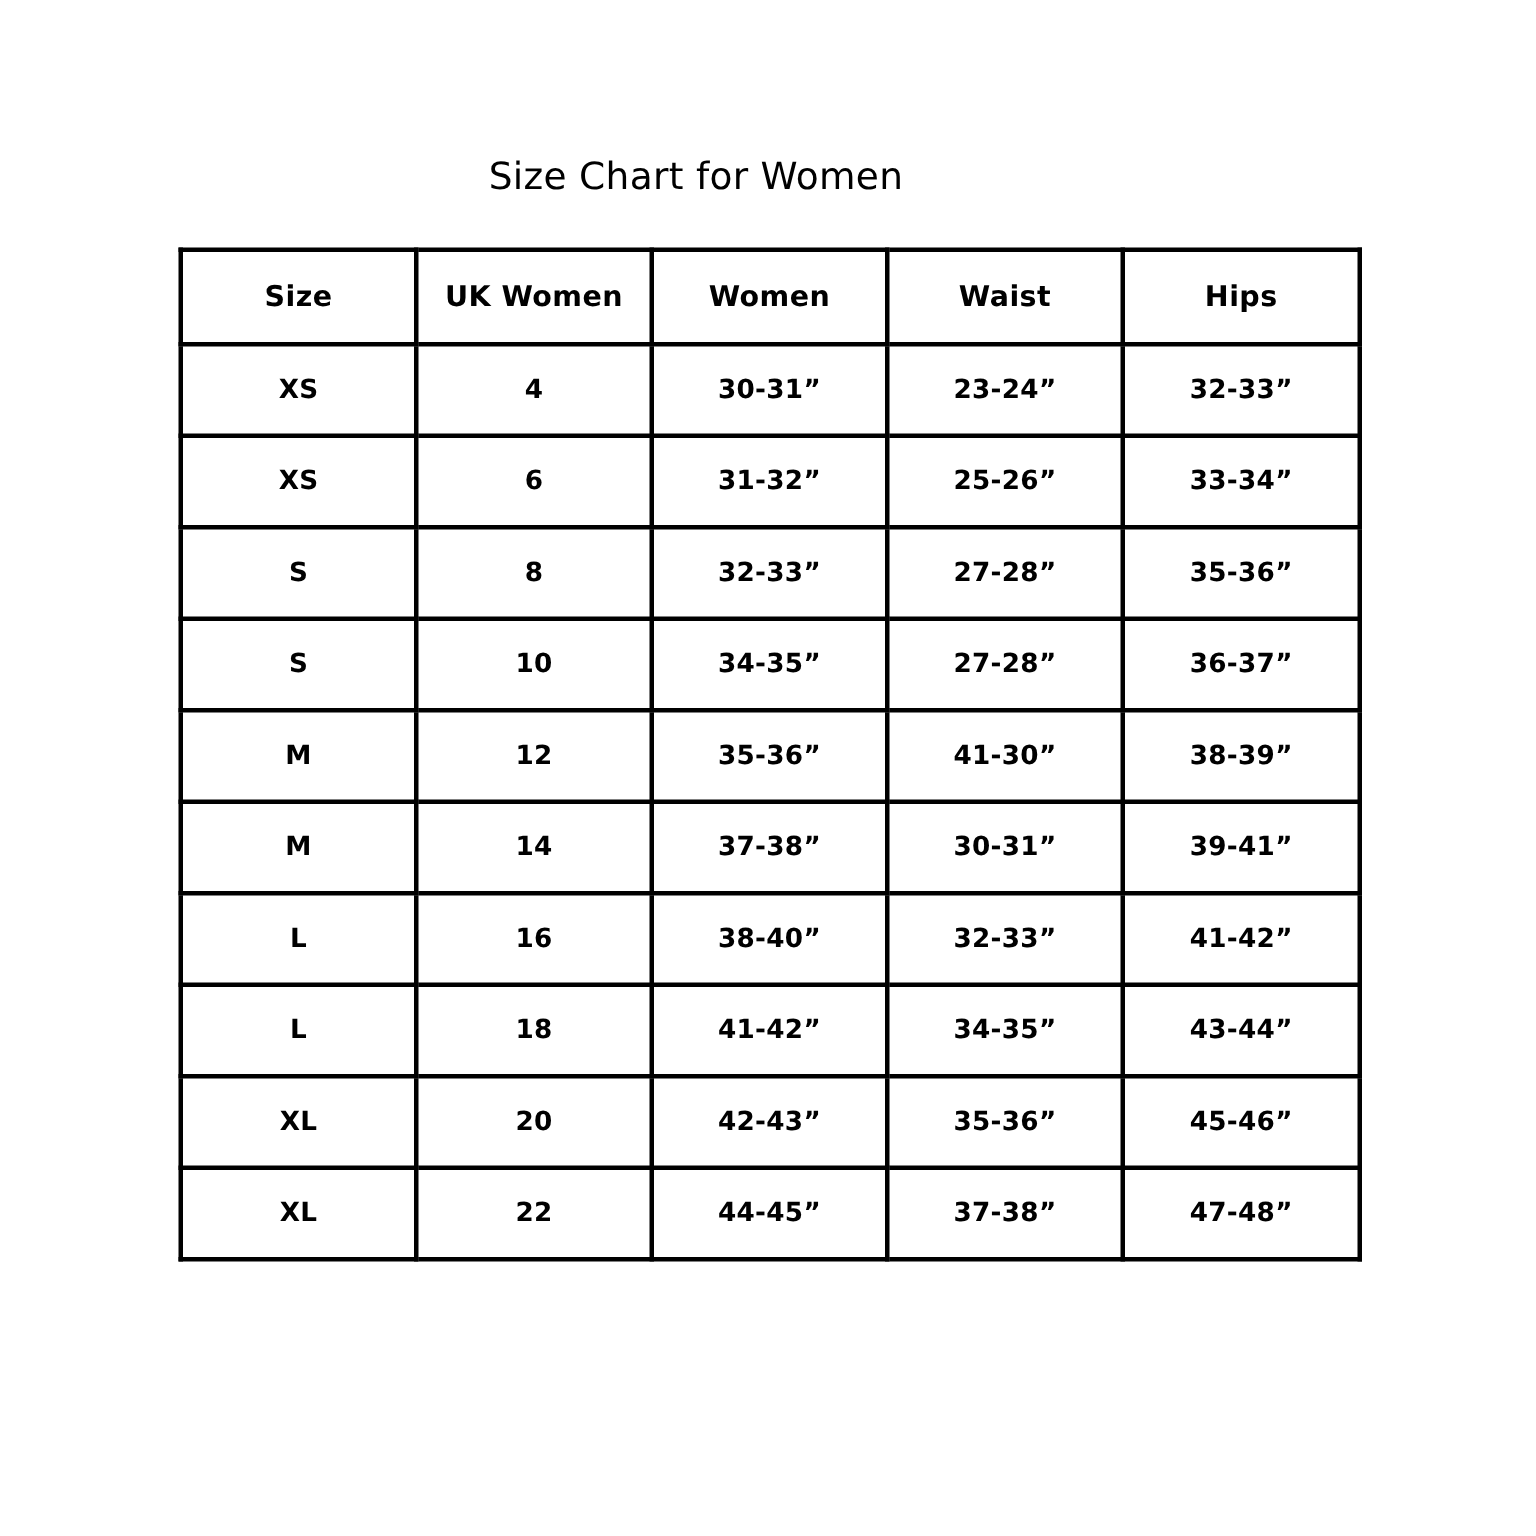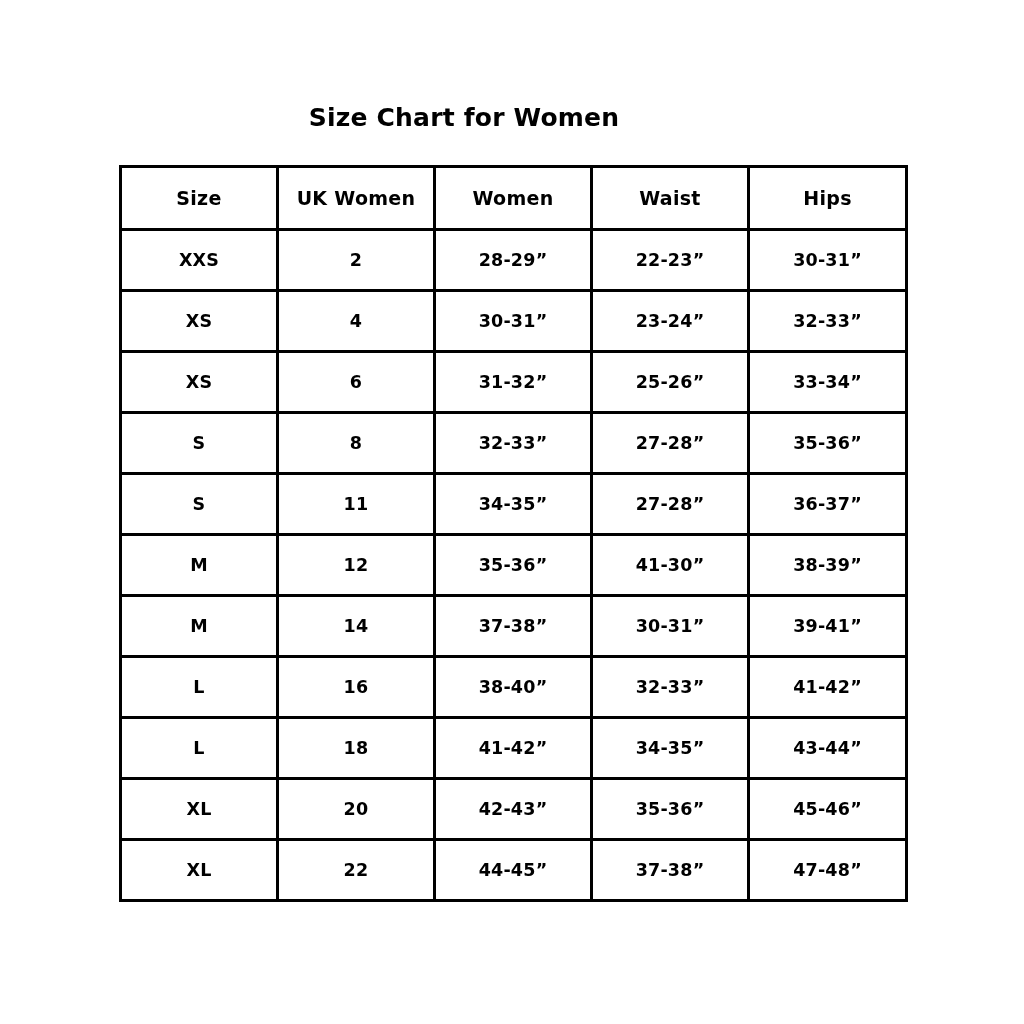--- a/index.html
+++ b/index.html
@@ -20,21 +20,21 @@
     position: relative;
     box-sizing: border-box;
   }
   .chart-title {
     position: absolute;
     top: 103px;
     left: 0;
     width: 928px;
     text-align: center;
     font-size: 25px;
-    font-weight: bold;
+    font-weight: normal;
     letter-spacing: 0.2px;
     color: #000000;
   }
   .table-wrap {
     position: absolute;
     top: 165px;
     left: 119px;
     width: 786px;
   }
   table.size-chart {
@@ -86,27 +86,20 @@
         <tr>
           <th>Size</th>
           <th>UK Women</th>
           <th>Women</th>
           <th>Waist</th>
           <th>Hips</th>
         </tr>
       </thead>
       <tbody>
         <tr>
-          <td>XXS</td>
-          <td>2</td>
-          <td>28-29”</td>
-          <td>22-23”</td>
-          <td>30-31”</td>
-        </tr>
-        <tr>
           <td>XS</td>
           <td>4</td>
           <td>30-31”</td>
           <td>23-24”</td>
           <td>32-33”</td>
         </tr>
         <tr>
           <td>XS</td>
           <td>6</td>
           <td>31-32”</td>
@@ -115,21 +108,21 @@
         </tr>
         <tr>
           <td>S</td>
           <td>8</td>
           <td>32-33”</td>
           <td>27-28”</td>
           <td>35-36”</td>
         </tr>
         <tr>
           <td>S</td>
-          <td>11</td>
+          <td>10</td>
           <td>34-35”</td>
           <td>27-28”</td>
           <td>36-37”</td>
         </tr>
         <tr>
           <td>M</td>
           <td>12</td>
           <td>35-36”</td>
           <td>41-30”</td>
           <td>38-39”</td>

